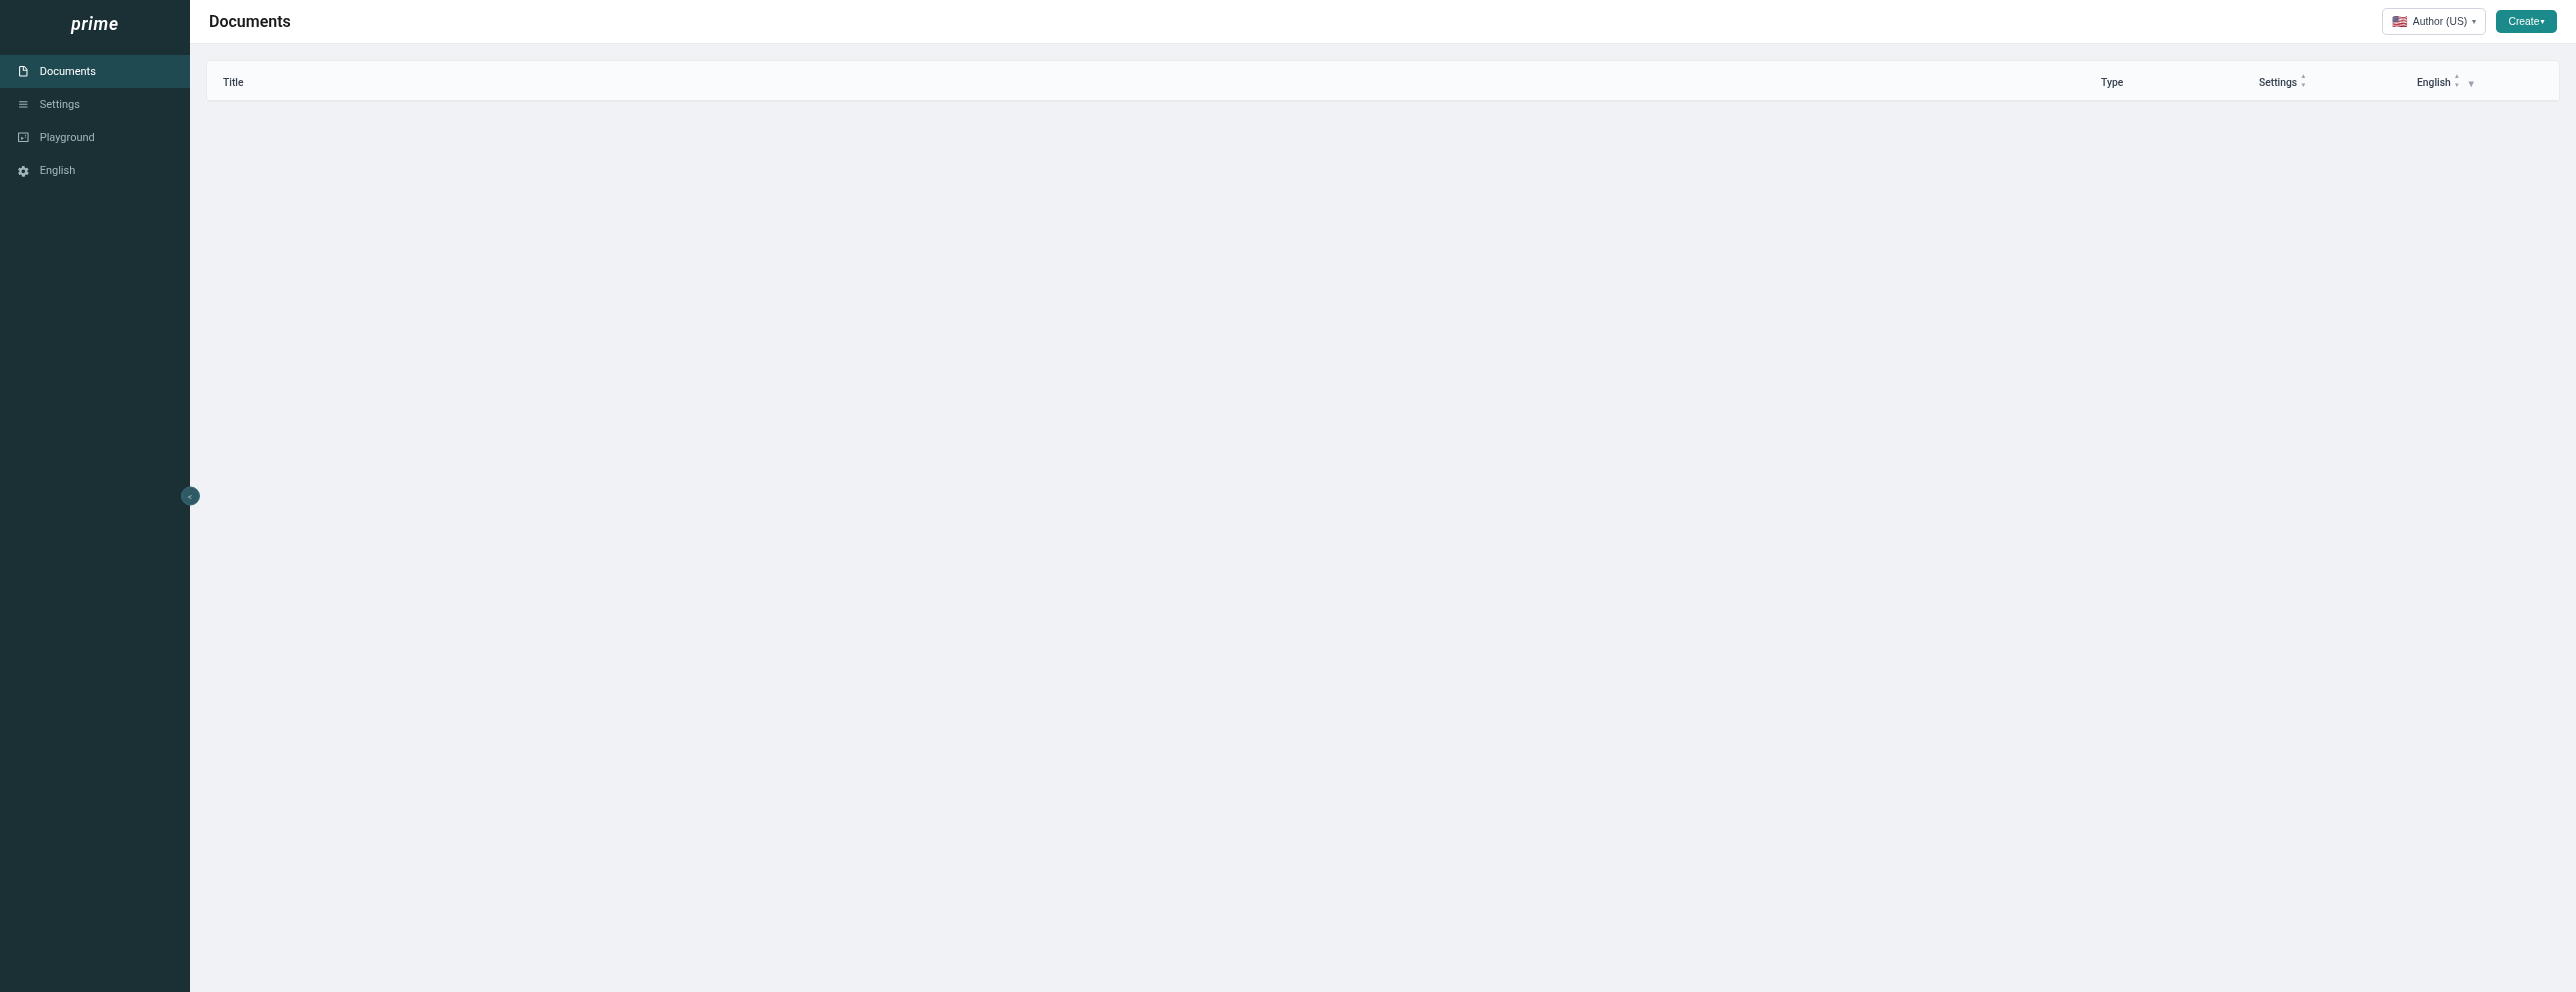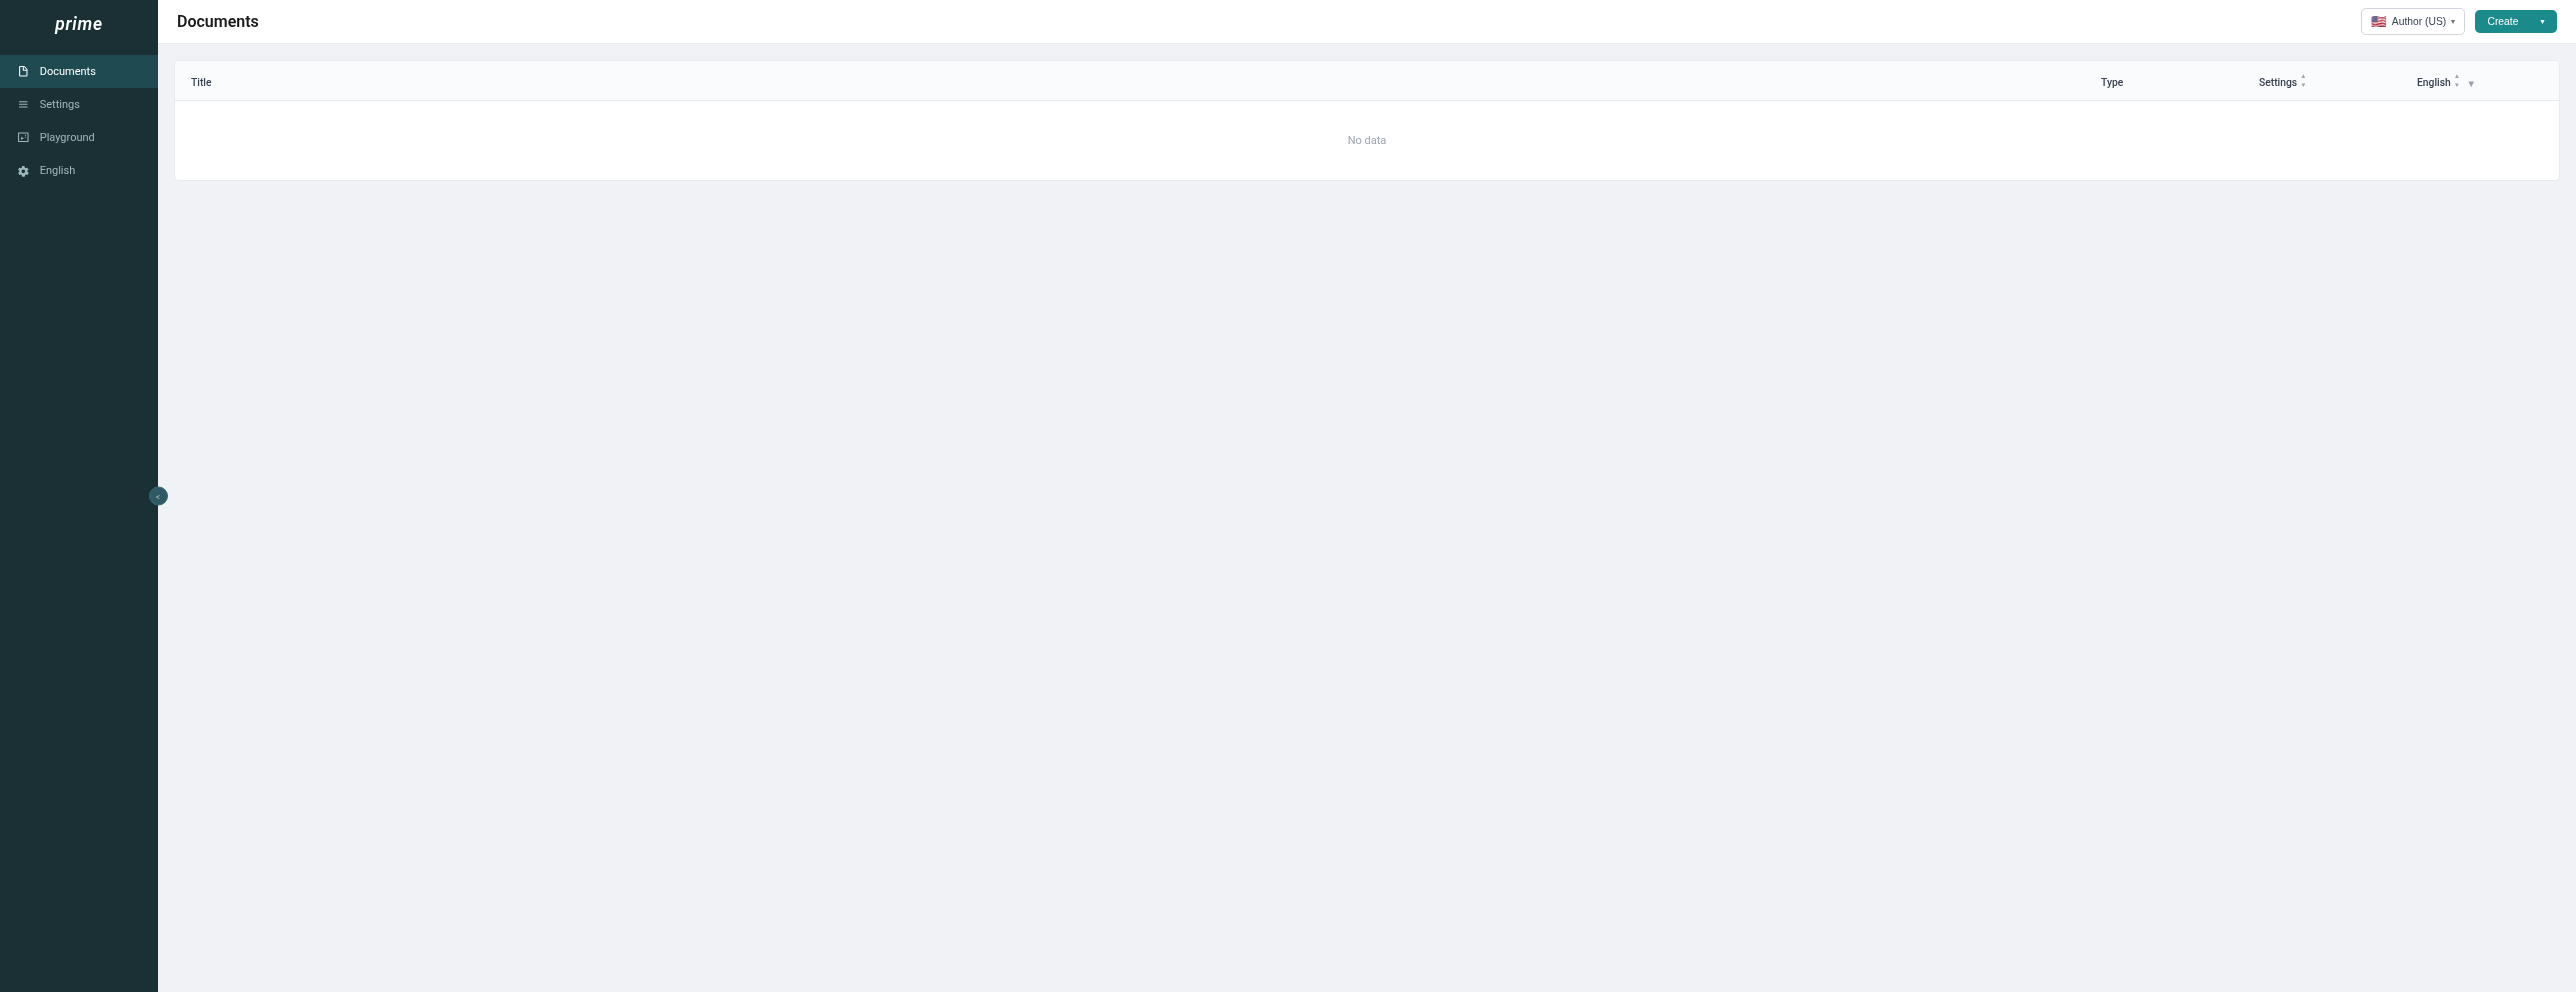--- a/index.html
+++ b/index.html
@@ -10,21 +10,21 @@
 
     body {
       font-family: -apple-system, BlinkMacSystemFont, 'Segoe UI', Roboto, sans-serif;
       display: flex;
       height: 100vh;
       background: #f0f2f5;
     }
 
     
     .sidebar {
-      width: 158px;
+      width: 190px;
       background: #1a3035;
       display: flex;
       flex-direction: column;
       flex-shrink: 0;
       position: relative;
     }
 
     .sidebar-logo {
       padding: 14.2px 16px;
       color: #ffffff;
@@ -133,21 +133,21 @@
     }
 
     .language-selector .chevron {
       font-size: 8px;
       color: #6b7280;
     }
 
     .create-button {
       display: flex;
       align-items: center;
-      gap: 22px;
+      gap: 1px;
       background: #1a8a8a;
       color: #ffffff;
       border: none;
       border-radius: 4.7px;
       padding: 6.3px 12.6px;
       font-size: 10.3px;
       font-weight: 500;
       cursor: pointer;
     }
 
@@ -306,19 +306,16 @@
         <div class="table-header-cell">
           <span>English</span>
           <div class="sort-icons">
             <span>▲</span>
             <span>▼</span>
           </div>
           <span class="filter-icon">▼</span>
         </div>
       </div>
 
-      <div class="table-body">
-        <span class="no-data">No data</span>
-      </div>
     </div>
   </div>
 </div>
 
 
 </body></html>

